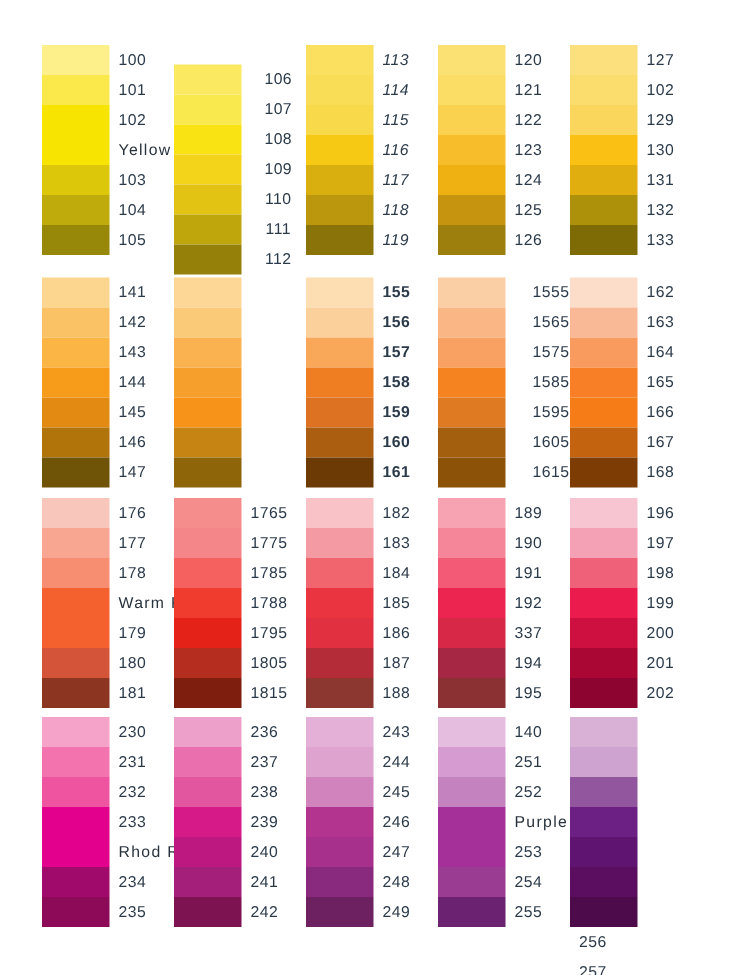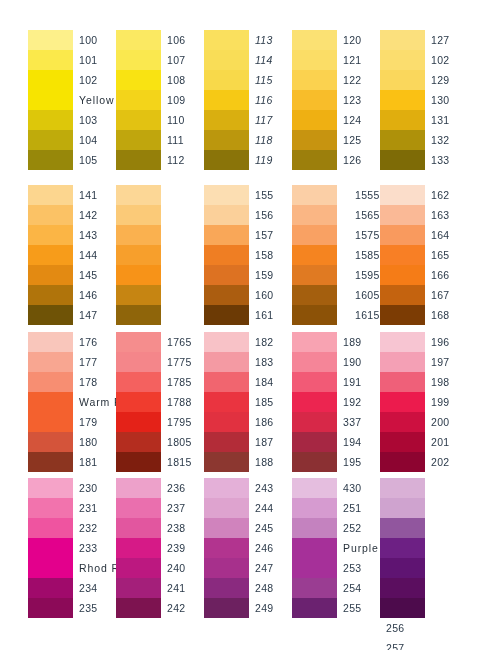--- a/index.html
+++ b/index.html
@@ -83,21 +83,21 @@
         <div class="labels">
           <span class="label">100</span>
           <span class="label">101</span>
           <span class="label">102</span>
           <span class="label named">Yellow</span>
           <span class="label">103</span>
           <span class="label">104</span>
           <span class="label">105</span>
         </div>
       </div>
-      <div class="swatch-col" style="position: absolute; left: 116px; top: 0px;">
+      <div class="swatch-col" style="position: absolute; left: 116px; top: 13px; text-align: center;">
         <div class="chips">
           <span class="chip" title="106" style="background: rgb(251, 233, 98);"></span>
           <span class="chip" title="107" style="background: rgb(250, 232, 79);"></span>
           <span class="chip" title="108" style="background: rgb(249, 227, 18);"></span>
           <span class="chip" title="109" style="background: rgb(243, 212, 26);"></span>
           <span class="chip" title="110" style="background: rgb(226, 194, 18);"></span>
           <span class="chip" title="111" style="background: rgb(192, 166, 13);"></span>
           <span class="chip" title="112" style="background: rgb(149, 128, 10);"></span>
         </div>
         <div class="labels">
@@ -196,21 +196,21 @@
         <div class="chips">
           <span class="chip" title="148" style="background: rgb(252, 215, 150);"></span>
           <span class="chip" title="149" style="background: rgb(251, 202, 120);"></span>
           <span class="chip" title="150" style="background: rgb(250, 177, 79);"></span>
           <span class="chip" title="151" style="background: rgb(247, 159, 44);"></span>
           <span class="chip" title="152" style="background: rgb(247, 147, 24);"></span>
           <span class="chip" title="153" style="background: rgb(198, 133, 18);"></span>
           <span class="chip" title="154" style="background: rgb(143, 101, 10);"></span>
         </div>
       </div>
-      <div class="swatch-col" style="position: absolute; left: 204px; top: 0px;">
+      <div class="swatch-col" style="position: absolute; left: 204px; top: 0px; font-weight: bold;">
         <div class="chips">
           <span class="chip" title="155" style="background: rgb(252, 222, 178);"></span>
           <span class="chip" title="156" style="background: rgb(251, 208, 154);"></span>
           <span class="chip" title="157" style="background: rgb(249, 167, 88);"></span>
           <span class="chip" title="158" style="background: rgb(239, 126, 35);"></span>
           <span class="chip" title="159" style="background: rgb(221, 114, 34);"></span>
           <span class="chip" title="160" style="background: rgb(171, 93, 16);"></span>
           <span class="chip" title="161" style="background: rgb(108, 58, 5);"></span>
         </div>
         <div class="labels">
@@ -428,21 +428,21 @@
       <div class="swatch-col" style="position: absolute; left: 292px; top: 0px;">
         <div class="chips">
           <span class="chip" title="250" style="background: rgb(229, 190, 223);"></span>
           <span class="chip" title="251" style="background: rgb(214, 155, 208);"></span>
           <span class="chip" title="252" style="background: rgb(196, 130, 191);"></span>
           <span class="chip tall" title="Purple" style="background: rgb(166, 48, 153);"></span>
           <span class="chip" title="254" style="background: rgb(154, 61, 146);"></span>
           <span class="chip" title="255" style="background: rgb(107, 34, 112);"></span>
         </div>
         <div class="labels">
-          <span class="label">430</span>
+          <span class="label">140</span>
           <span class="label">251</span>
           <span class="label">252</span>
           <span class="label named">Purple</span>
           <span class="label">253</span>
           <span class="label">254</span>
           <span class="label">255</span>
         </div>
       </div>
       <div class="swatch-col" style="position: absolute; left: 380px; top: 0px; flex-direction: column;">
         <div class="chips">

